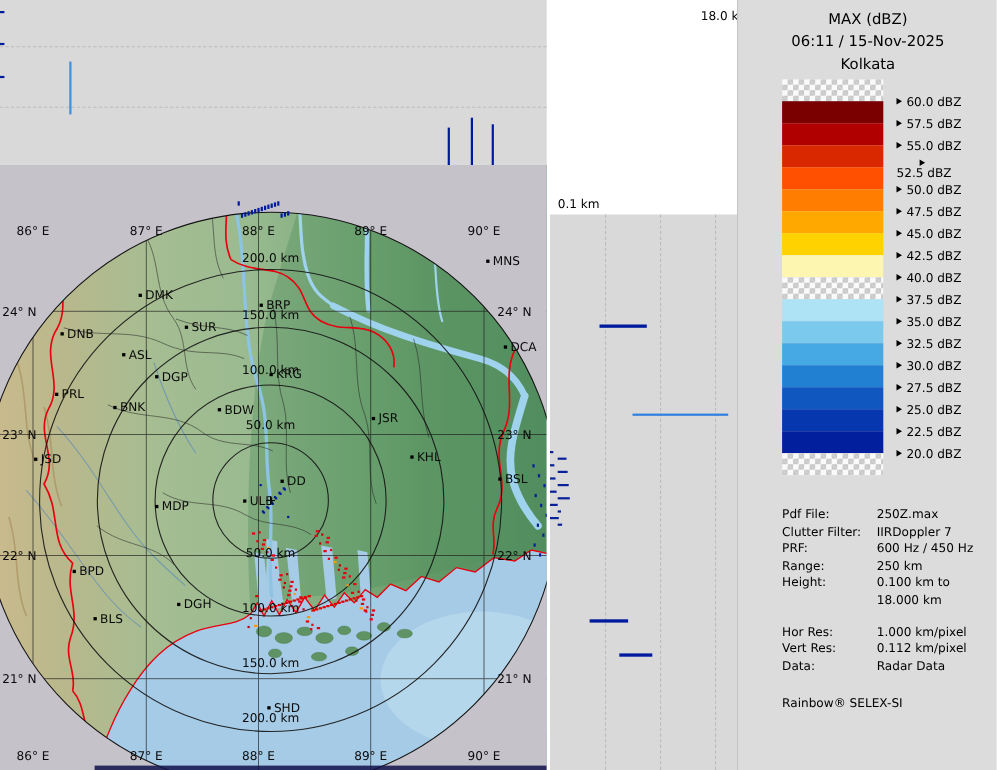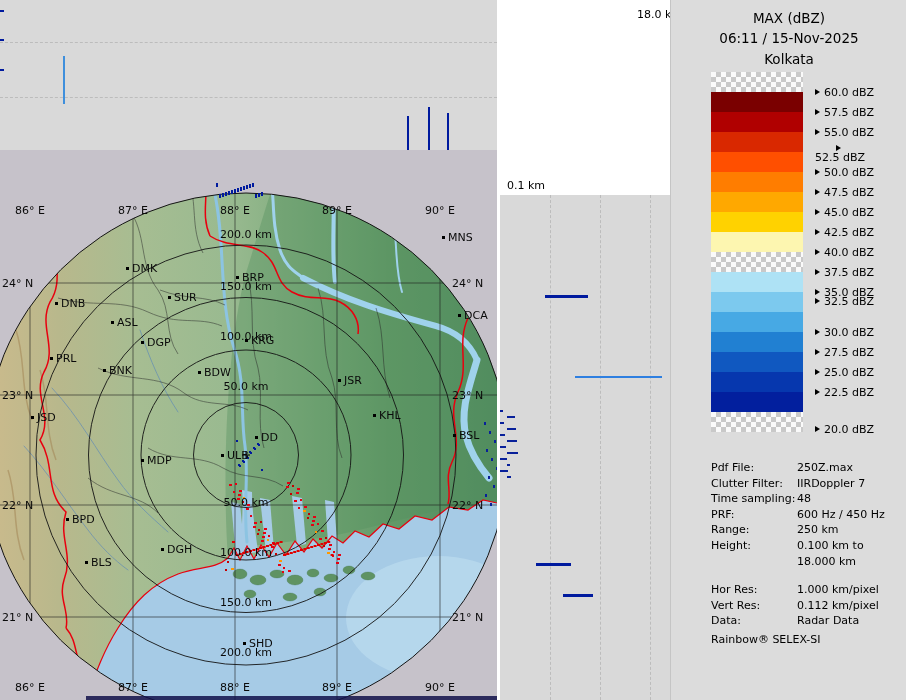--- a/index.html
+++ b/index.html
@@ -481,21 +481,21 @@
       <div class="cb-label" style="top: 193px;">
         <span class="tri"></span>
         <span>37.5 dBZ</span>
       </div>
       <div class="swatch" style="background: rgb(174, 226, 245); top: 200px;"></div>
       <div class="cb-label" style="top: 213px;">
         <span class="tri"></span>
         <span>35.0 dBZ</span>
       </div>
       <div class="swatch" style="background: rgb(124, 201, 238); top: 220px;"></div>
-      <div class="cb-label" style="top: 222px;">
+      <div class="cb-label" style="top: 233px;">
         <span class="tri"></span>
         <span>32.5 dBZ</span>
       </div>
       <div class="swatch" style="background: rgb(71, 169, 228); top: 240px;"></div>
       <div class="cb-label" style="top: 253px;">
         <span class="tri"></span>
         <span>30.0 dBZ</span>
       </div>
       <div class="swatch" style="background: rgb(33, 128, 210); top: 260px;"></div>
       <div class="cb-label" style="top: 273px;">
@@ -506,40 +506,36 @@
       <div class="cb-label" style="top: 293px;">
         <span class="tri"></span>
         <span>25.0 dBZ</span>
       </div>
       <div class="swatch" style="background: rgb(6, 55, 174); top: 300px;"></div>
       <div class="cb-label" style="top: 313px;">
         <span class="tri"></span>
         <span>22.5 dBZ</span>
       </div>
       <div class="swatch" style="background: rgb(2, 31, 158); top: 320px;"></div>
-      <div class="cb-label" style="top: 350px; text-align: right;">
+      <div class="cb-label" style="top: 333px; text-align: right;">
         <span class="tri"></span>
         <span>20.0 dBZ</span>
       </div>
       <div class="swatch checker" style="top: 340px;"></div>
     </div>
   <div id="infoblock">
       <div class="irow">
         <span class="il">Pdf File:</span>
         <span class="iv">250Z.max</span>
       </div>
       <div class="irow">
         <span class="il">Clutter Filter:</span>
         <span class="iv">IIRDoppler 7</span>
       </div>
       <div class="irow">
-        <span class="il">Time sampling:</span>
-        <span class="iv">48</span>
-      </div>
-      <div class="irow">
         <span class="il">PRF:</span>
         <span class="iv">600 Hz / 450 Hz</span>
       </div>
       <div class="irow">
         <span class="il">Range:</span>
         <span class="iv">250 km</span>
       </div>
       <div class="irow">
         <span class="il">Height:</span>
         <span class="iv">0.100 km to</span>

